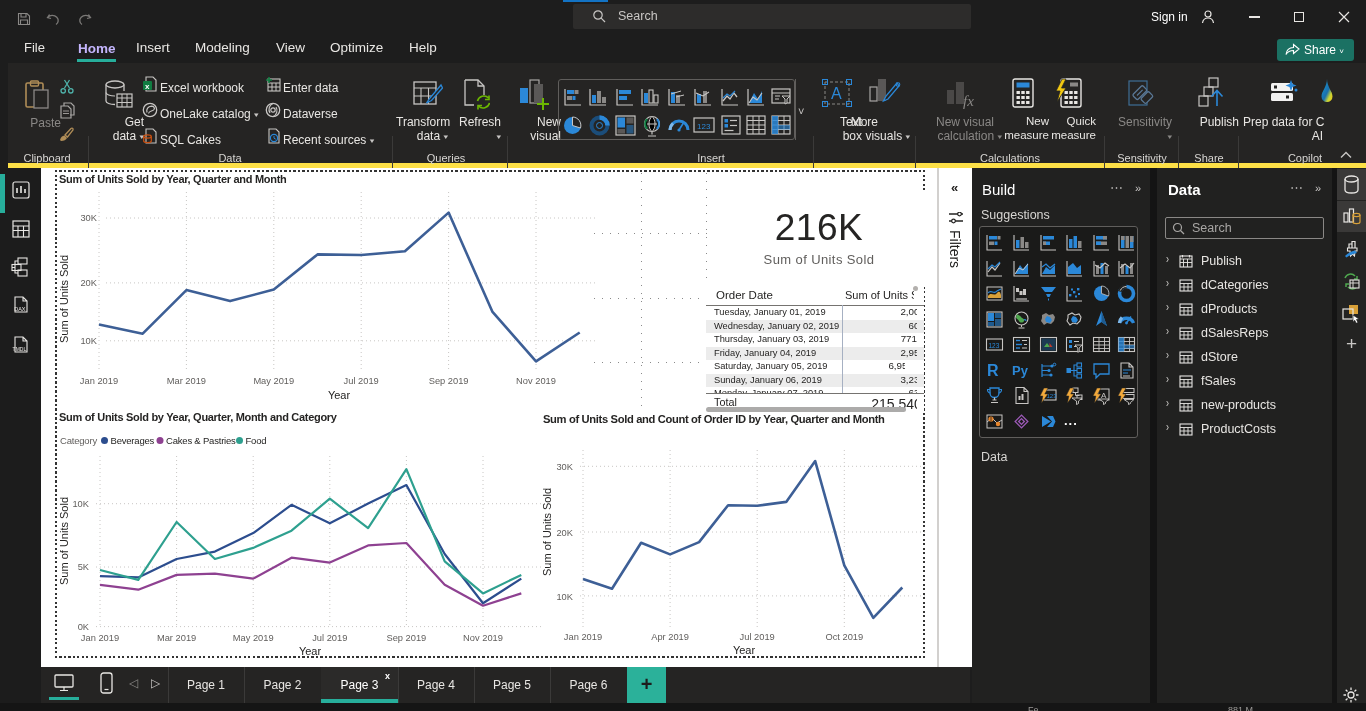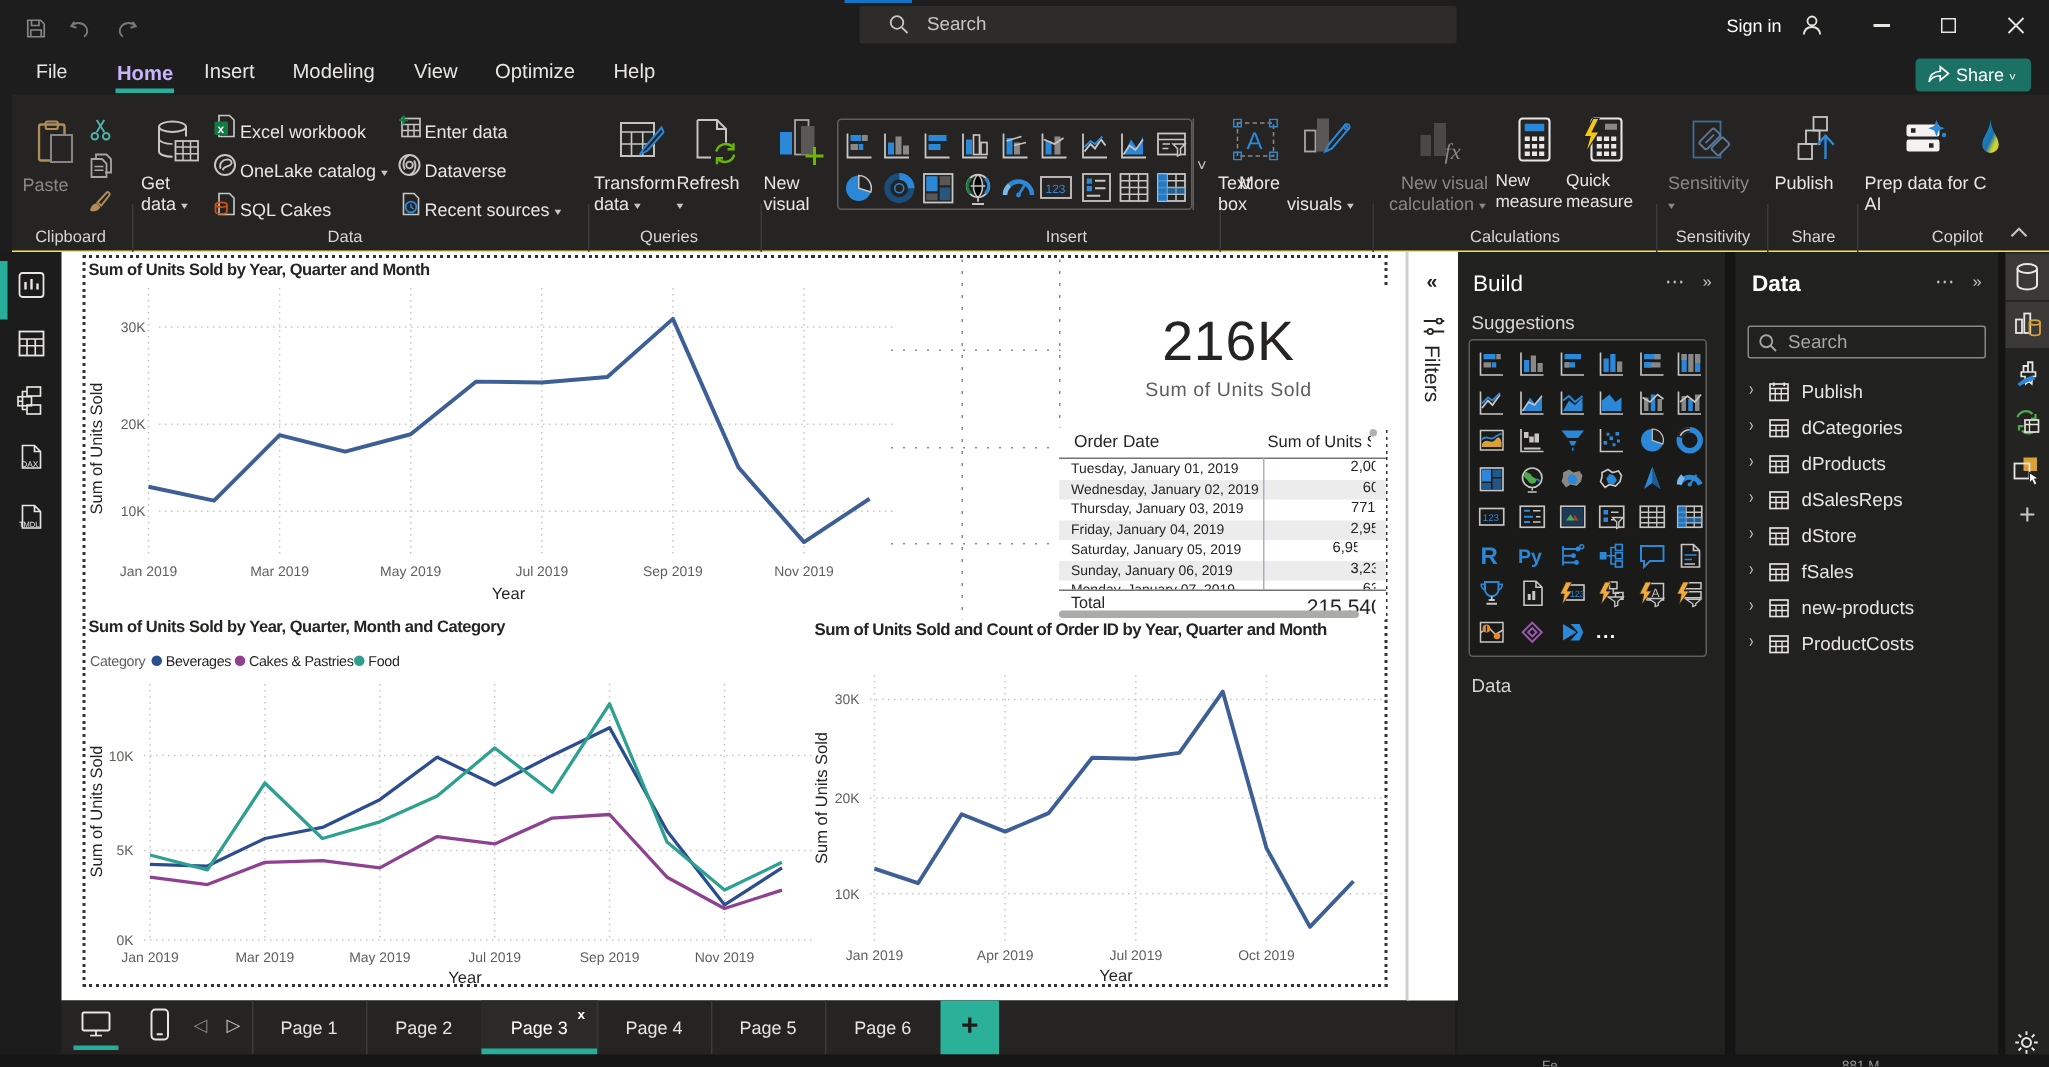--- a/index.html
+++ b/index.html
@@ -1,20 +1,20 @@
 <!DOCTYPE html>
 <html><head><meta charset="utf-8">
 <style>
 *{margin:0;padding:0;box-sizing:border-box}
 html,body{width:1366px;height:711px;overflow:hidden;background:#1d1d1d;font-family:"Liberation Sans",sans-serif}
 .a{position:absolute}
 svg{display:block}
 .glbl{position:absolute;font-size:11px;color:#d8d6d3;text-align:center;white-space:nowrap}
 .rtx{position:absolute;font-size:12px;color:#e8e6e3;white-space:nowrap}
-.rtxc{position:absolute;font-size:12px;color:#e8e6e3;white-space:nowrap;text-align:left}
+.rtxc{position:absolute;font-size:12px;color:#e8e6e3;white-space:nowrap;text-align:right}
 .dis{color:#8a8886}
 .div{position:absolute;width:1px;background:#3b3a39;top:73px;height:72px}
 .chev{display:inline-block;font-size:9px;color:#c8c6c4;transform:scaleY(.75)}
 </style></head>
 <body>
 
 <div class="a" style="left:0;top:0;width:1366px;height:34px;background:#1d1d1d">
   <div class="a" style="left:563px;top:0;width:45px;height:2px;background:#1373c4"></div>
   <svg class="a" style="left:17px;top:12px" width="14" height="14" viewBox="0 0 14 14">
       <path d="M1.5 1.5h8.5l2.5 2.5v8.5h-11z M4 1.5v3.5h5v-3.5 M3.5 13v-5h7v5" fill="none" stroke="#8a8886" stroke-width="1.1"></path>
@@ -54,21 +54,21 @@
   <div class="a" style="left:330px;top:6px;font-size:13.5px;color:#e8e6e3">Optimize</div>
   <div class="a" style="left:409px;top:6px;font-size:13.5px;color:#e8e6e3">Help</div>
   <div class="a" style="left:1277px;top:5px;width:77px;height:22px;background:#1b7163;border-radius:3px">
     <svg class="a" style="left:8px;top:4px" width="15" height="14" viewBox="0 0 15 14">
         <path d="M8.5 4.5 L8.5 1.5 L14 6 L8.5 10.5 L8.5 7.5 C5 7.5 2.5 9 1 11.5 C1.5 7 4.5 4.7 8.5 4.5 Z" fill="none" stroke="#fff" stroke-width="1.1"></path>
       </svg>
     <div class="a" style="left:27px;top:4px;font-size:12px;color:#fff">Share <span style="font-size:8px">˅</span></div>
   </div>
 </div>
 
-<div class="a" style="left:0;top:63px;width:1366px;height:105px;background:#252423;border-bottom:1px solid #fde047">
+<div class="a" style="left:0;top:63px;width:1366px;height:105px;background:#252423;border-bottom:5px solid #fde047">
   <div class="a" style="left:0;top:0;width:8px;height:105px;background:#1d1d1d"></div>
   <div class="div" style="left:88px"></div>
   <div class="div" style="left:392px"></div>
   <div class="div" style="left:507px"></div>
   <div class="div" style="left:813px"></div>
   <div class="div" style="left:915px"></div>
   <div class="div" style="left:1104px"></div>
   <div class="div" style="left:1178px"></div>
   <div class="div" style="left:1238px"></div>
   <div class="glbl" style="left:14px;top:89px;width:66px">Clipboard</div>

